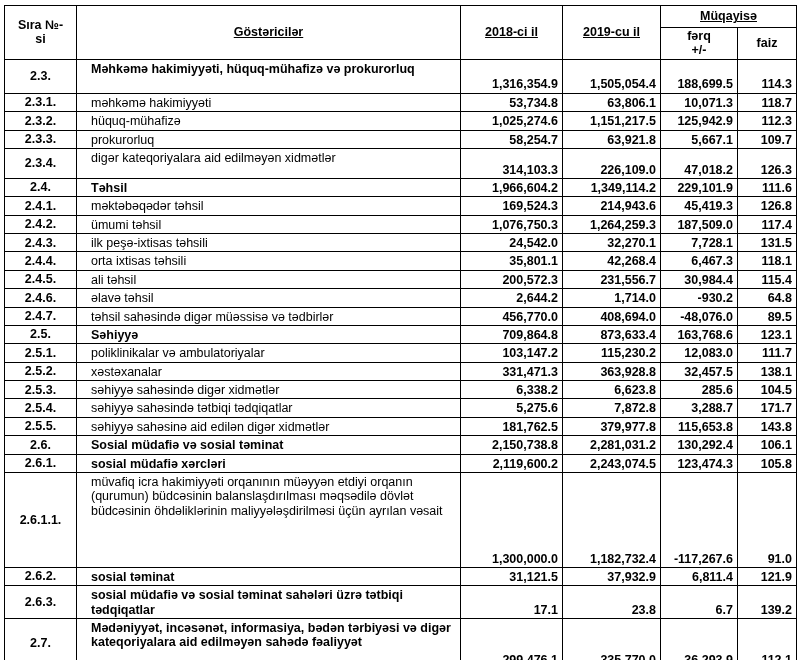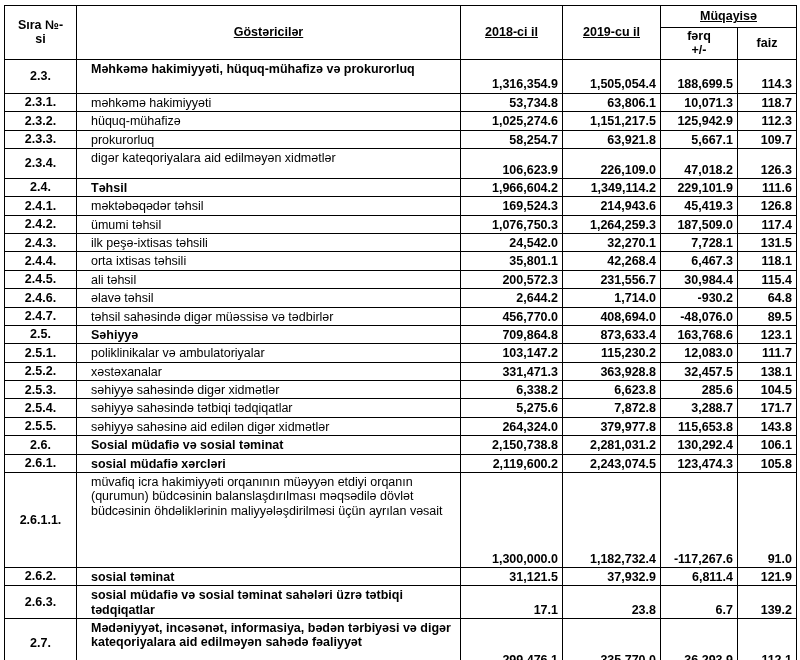--- a/index.html
+++ b/index.html
@@ -116,21 +116,21 @@
         <td class="c-no">2.3.3.</td>
         <td class="c-label">prokurorluq</td>
         <td class="c-num">58,254.7</td>
         <td class="c-num">63,921.8</td>
         <td class="c-num">5,667.1</td>
         <td class="c-num">109.7</td>
       </tr>
       <tr style="height: 30px;">
         <td class="c-no">2.3.4.</td>
         <td class="c-label">digər kateqoriyalara aid edilməyən xidmətlər</td>
-        <td class="c-num">106,623.9</td>
+        <td class="c-num">314,103.3</td>
         <td class="c-num">226,109.0</td>
         <td class="c-num">47,018.2</td>
         <td class="c-num">126.3</td>
       </tr>
       <tr class="bold">
         <td class="c-no">2.4.</td>
         <td class="c-label">Təhsil</td>
         <td class="c-num">1,966,604.2</td>
         <td class="c-num">1,349,114.2</td>
         <td class="c-num">229,101.9</td>
@@ -228,21 +228,21 @@
         <td class="c-no">2.5.4.</td>
         <td class="c-label">səhiyyə sahəsində tətbiqi tədqiqatlar</td>
         <td class="c-num">5,275.6</td>
         <td class="c-num">7,872.8</td>
         <td class="c-num">3,288.7</td>
         <td class="c-num">171.7</td>
       </tr>
       <tr>
         <td class="c-no">2.5.5.</td>
         <td class="c-label">səhiyyə sahəsinə aid edilən digər xidmətlər</td>
-        <td class="c-num">264,324.0</td>
+        <td class="c-num">181,762.5</td>
         <td class="c-num">379,977.8</td>
         <td class="c-num">115,653.8</td>
         <td class="c-num">143.8</td>
       </tr>
       <tr class="bold">
         <td class="c-no">2.6.</td>
         <td class="c-label">Sosial müdafiə və sosial təminat</td>
         <td class="c-num">2,150,738.8</td>
         <td class="c-num">2,281,031.2</td>
         <td class="c-num">130,292.4</td>

